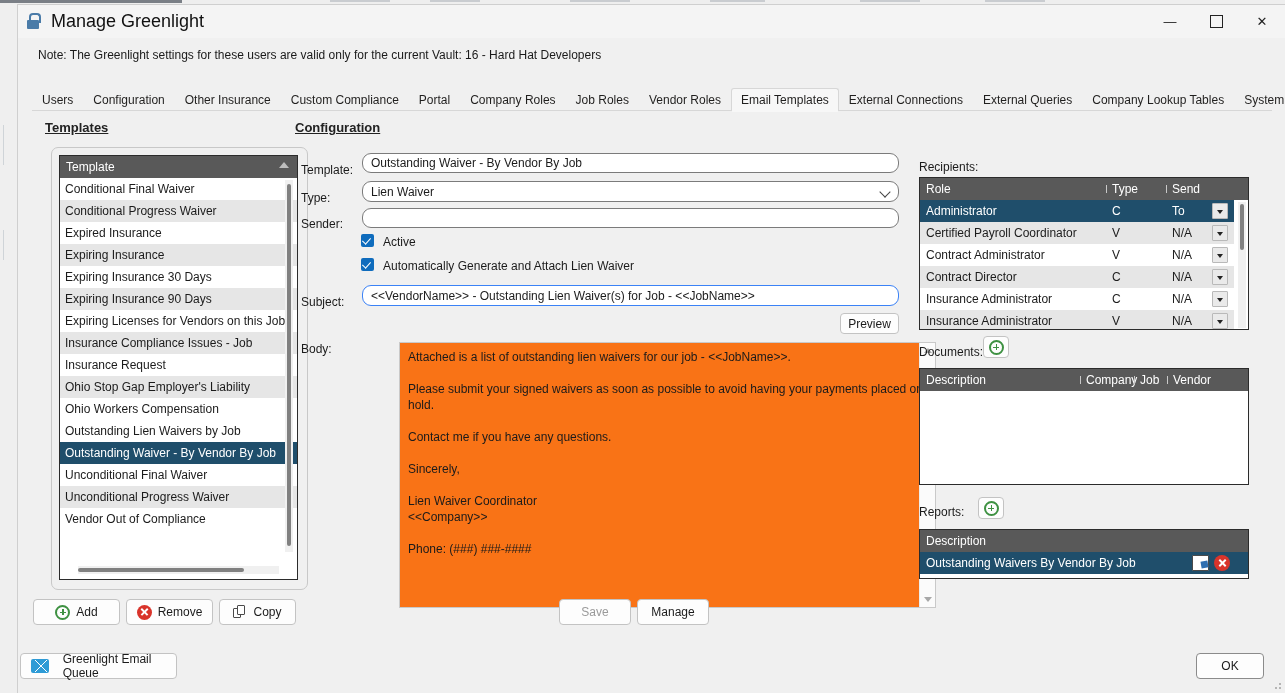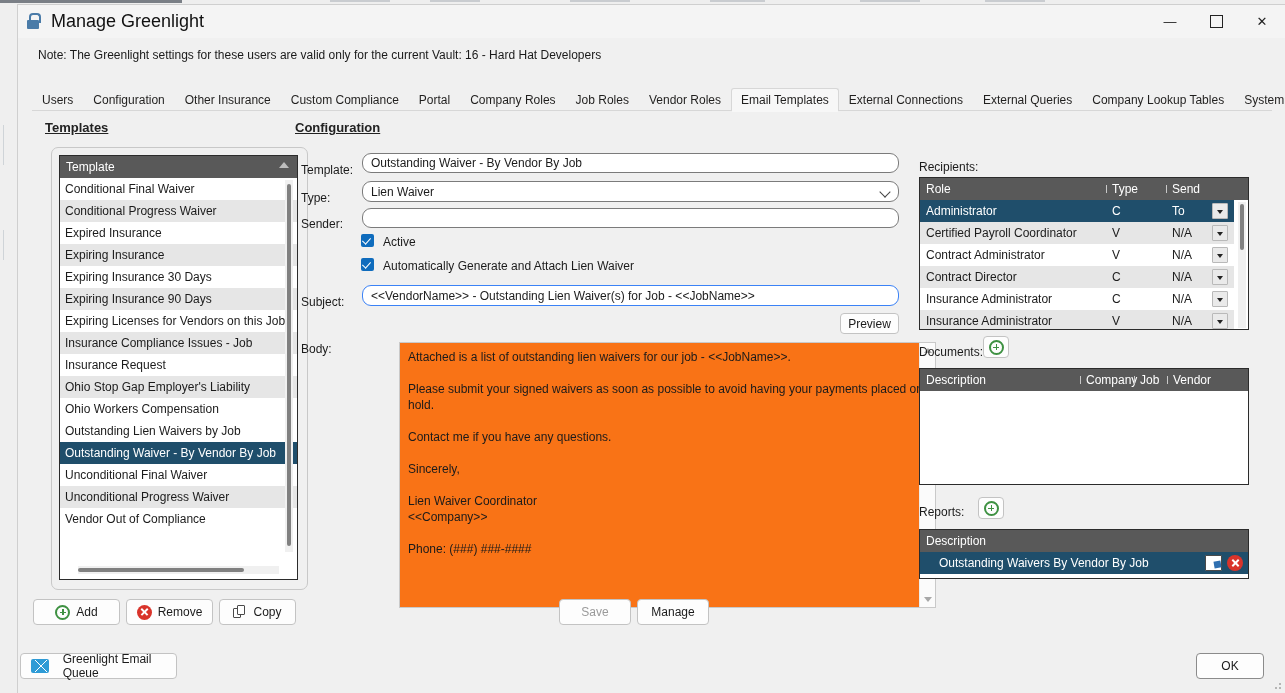--- a/index.html
+++ b/index.html
@@ -379,21 +379,21 @@
   <div class="addbtn" style="left:960px;top:492px;">
     <span class="icon-plus"></span>
   </div>
   <div class="grid-box" style="left:901px;top:524px;width:330px;height:50px;">
     <div class="grid-header">
       <div class="col" style="width:276px;">Description</div>
       <div class="col" style="width:26px;"></div>
       <div class="col" style="width:26px;"></div>
     </div>
     <div style="position:absolute;left:0;top:22px;right:0;bottom:0;">
-      <div class="grow sel" style="position:relative;padding-left:13px;">
+      <div class="grow sel" style="position:relative;">
         <span class="gcell" style="width:272px;">Outstanding Waivers By Vendor By Job</span>
         <span class="rep-edit"></span>
         <span class="rep-del" style="margin-left:5px;"></span>
       </div>
     </div>
   </div>
 
   <div class="btn" style="position:absolute;left:2px;top:648px;width:157px;height:26px;justify-content:flex-start;padding-left:10px;gap:14px;">
     <span class="icon-mail"></span>
     <span>Greenlight Email Queue</span>

